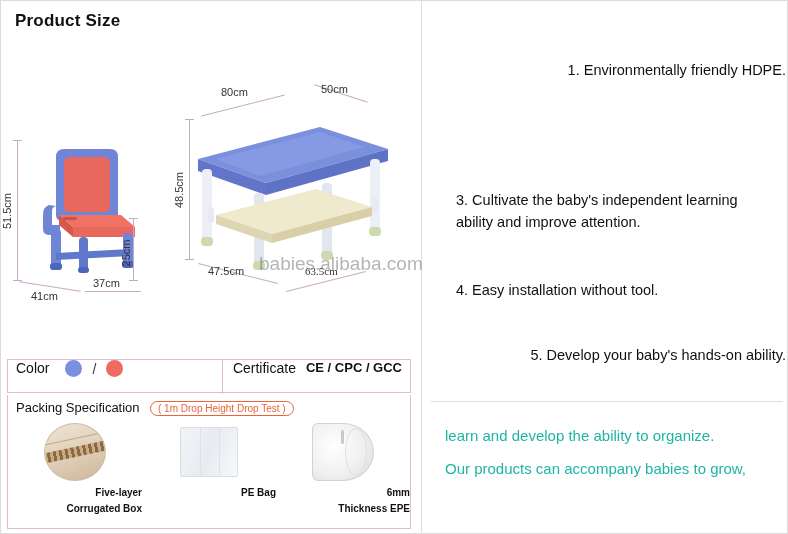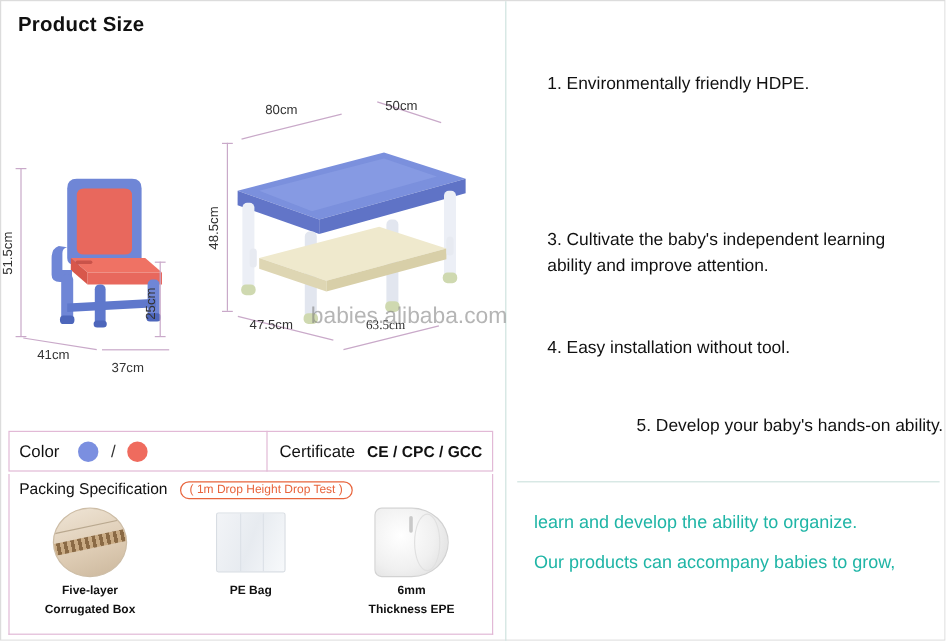--- a/index.html
+++ b/index.html
@@ -84,21 +84,21 @@
     pointer-events:none;
   }
 
   
   .strip {
     position:absolute;
     left: 6px; top: 358px;
     width: 404px; height: 34px;
     border: 1px solid #e2b9d6;
     display:flex;
-    align-items:center;
+    align-items:flex-start;
   }
   .strip .cell-label {
     font-size: 14px;
     color:#111;
     padding-left: 8px;
   }
   .swatches { display:flex; align-items:center; gap:8px; margin-left: 16px; }
   .sw {
     width: 17px; height:17px; border-radius:50%;
   }
@@ -127,21 +127,21 @@
     font-size: 10px; color:#e8643c;
     border: 1px solid #e8643c;
     border-radius: 9px;
     padding: 1px 7px;
     white-space:nowrap;
   }
   .pack-items {
     position:absolute; left:0; top: 26px; width: 404px;
     display:flex;
   }
-  .pack-item { width: 134px; text-align:center; }
+  .pack-item { width: 134px; text-align:right; }
   .pack-img { height: 62px; display:flex; align-items:center; justify-content:center; }
   .pack-cap {
     font-size: 10px; font-weight:bold; color:#111; line-height: 12px; margin-top:4px;
   }
 
   
   .box {
     width: 62px; height: 58px;
     border-radius: 50%;
     background: linear-gradient(160deg,#efe5d6 0%, #ddcbb3 60%, #cbb79c 100%);
@@ -265,21 +265,21 @@
 
       <div class="dline v" style="left:132px; top:175px; height:62px;"></div>
       <div class="tick" style="left:128px; top:175px; width:9px; height:1px;"></div>
       <div class="tick" style="left:128px; top:237px; width:9px; height:1px;"></div>
       <div class="dim-vert" style="left:112px; top:204px; transform:rotate(-90deg);">25cm</div>
 
       <div class="dline h" style="left:18px; top:243px; width:62px; transform:rotate(9deg);"></div>
       <div class="dim-label" style="left:30px; top:247px;">41cm</div>
 
       <div class="dline h" style="left:84px; top:248px; width:56px;"></div>
-      <div class="dim-label" style="left:92px; top:258px;">37cm</div>
+      <div class="dim-label" style="left:92px; top:234px;">37cm</div>
 
       <div class="table-wrap">
         <svg width="215" height="190" viewBox="0 0 215 190">
 
           <path d="M12 48 l122 -32 l68 22 l-122 34 z" fill="#7b90dd"></path>
           <path d="M12 48 l0 12 l68 24 l0 -12 z" fill="#6275c8"></path>
           <path d="M80 72 l122 -34 l0 12 l-122 34 z" fill="#5f73c6"></path>
 
           <path d="M30 48 l104 -27 l44 15 l-104 29 z" fill="#8a9ee4" opacity="0.75"></path>
 
@@ -369,21 +369,21 @@
           <div class="pack-cap">Thickness EPE</div>
         </div>
 
       </div>
     </div>
   </div>
 
   <div class="divider-v"></div>
 
   <div class="right">
-    <div class="feature" style="top:58px;">1. Environmentally friendly HDPE.</div>
+    <div class="feature" style="top:58px;text-align:right;">1. Environmentally friendly HDPE.</div>
     <div class="feature" style="top:188px; width:320px;">3. Cultivate the baby's independent learning ability and improve attention.</div>
     <div class="feature" style="top:278px;">4. Easy installation without tool.</div>
     <div class="feature" style="top:343px;text-align:right;">5. Develop your baby's hands-on ability.</div>
   </div>
 
   <div class="divider-h"></div>
 
   <div class="tagline">
     <div>learn and develop the ability to organize.</div>
     <div>Our products can accompany babies to grow,</div>

